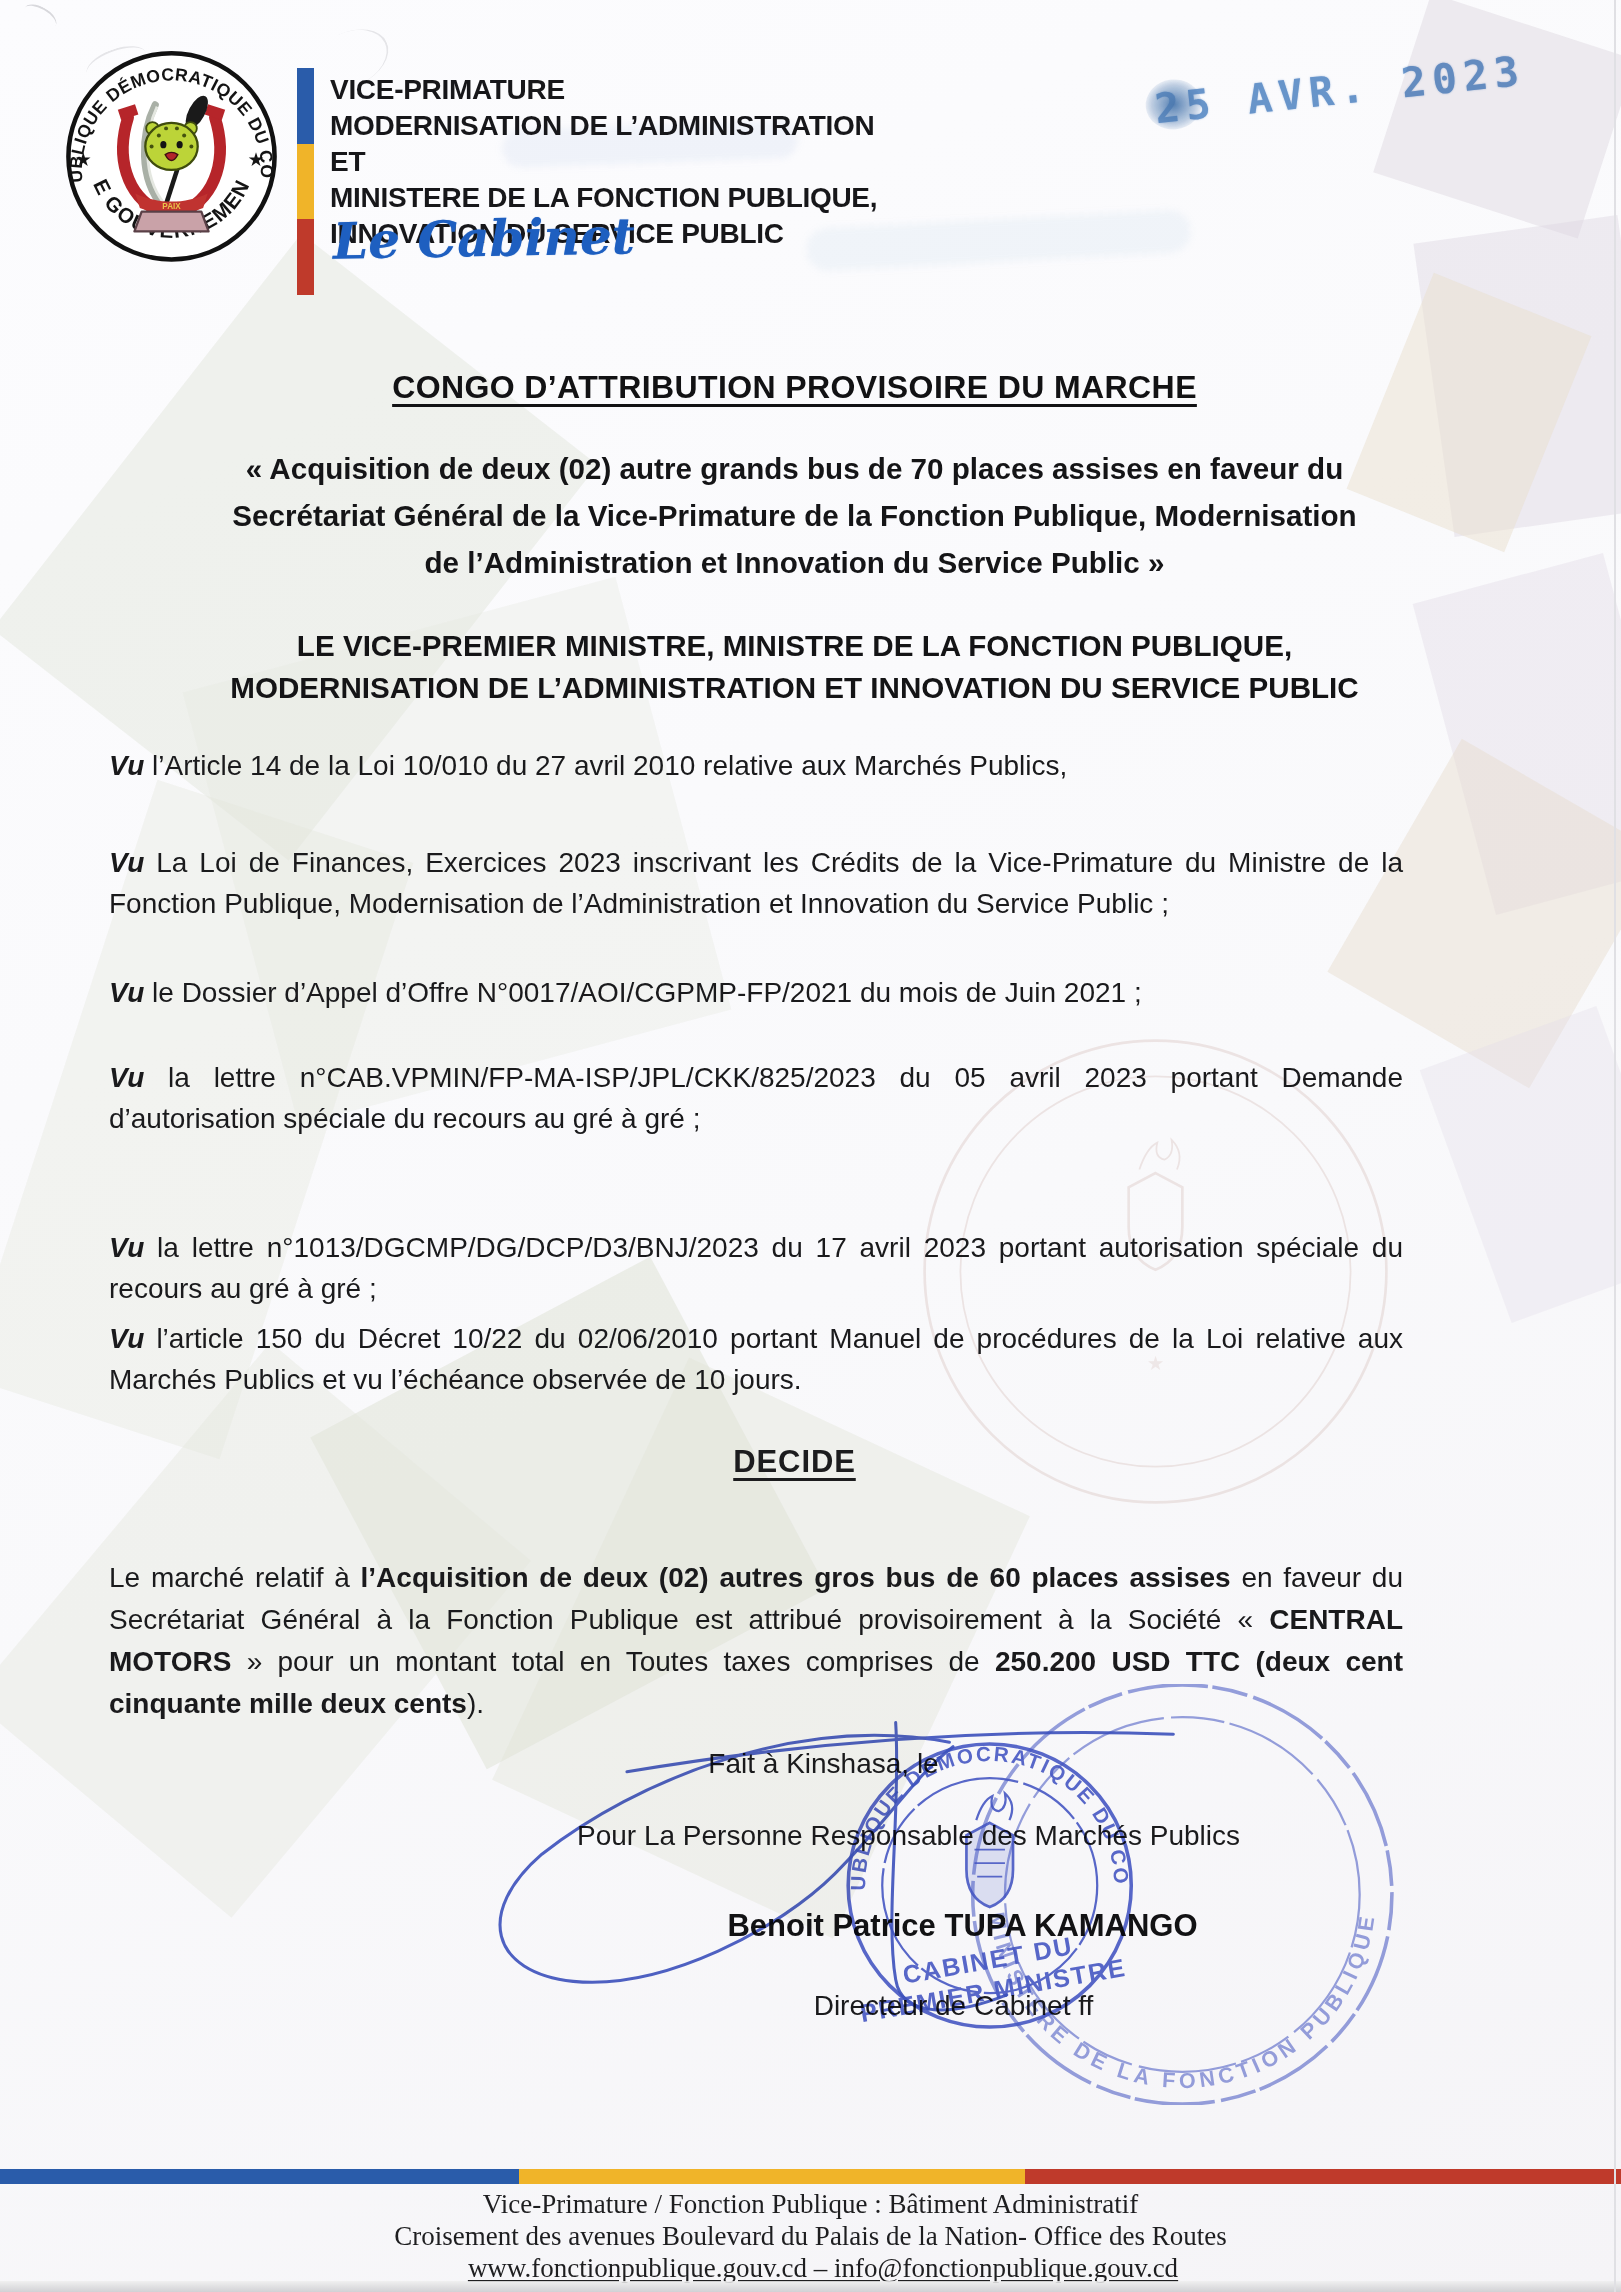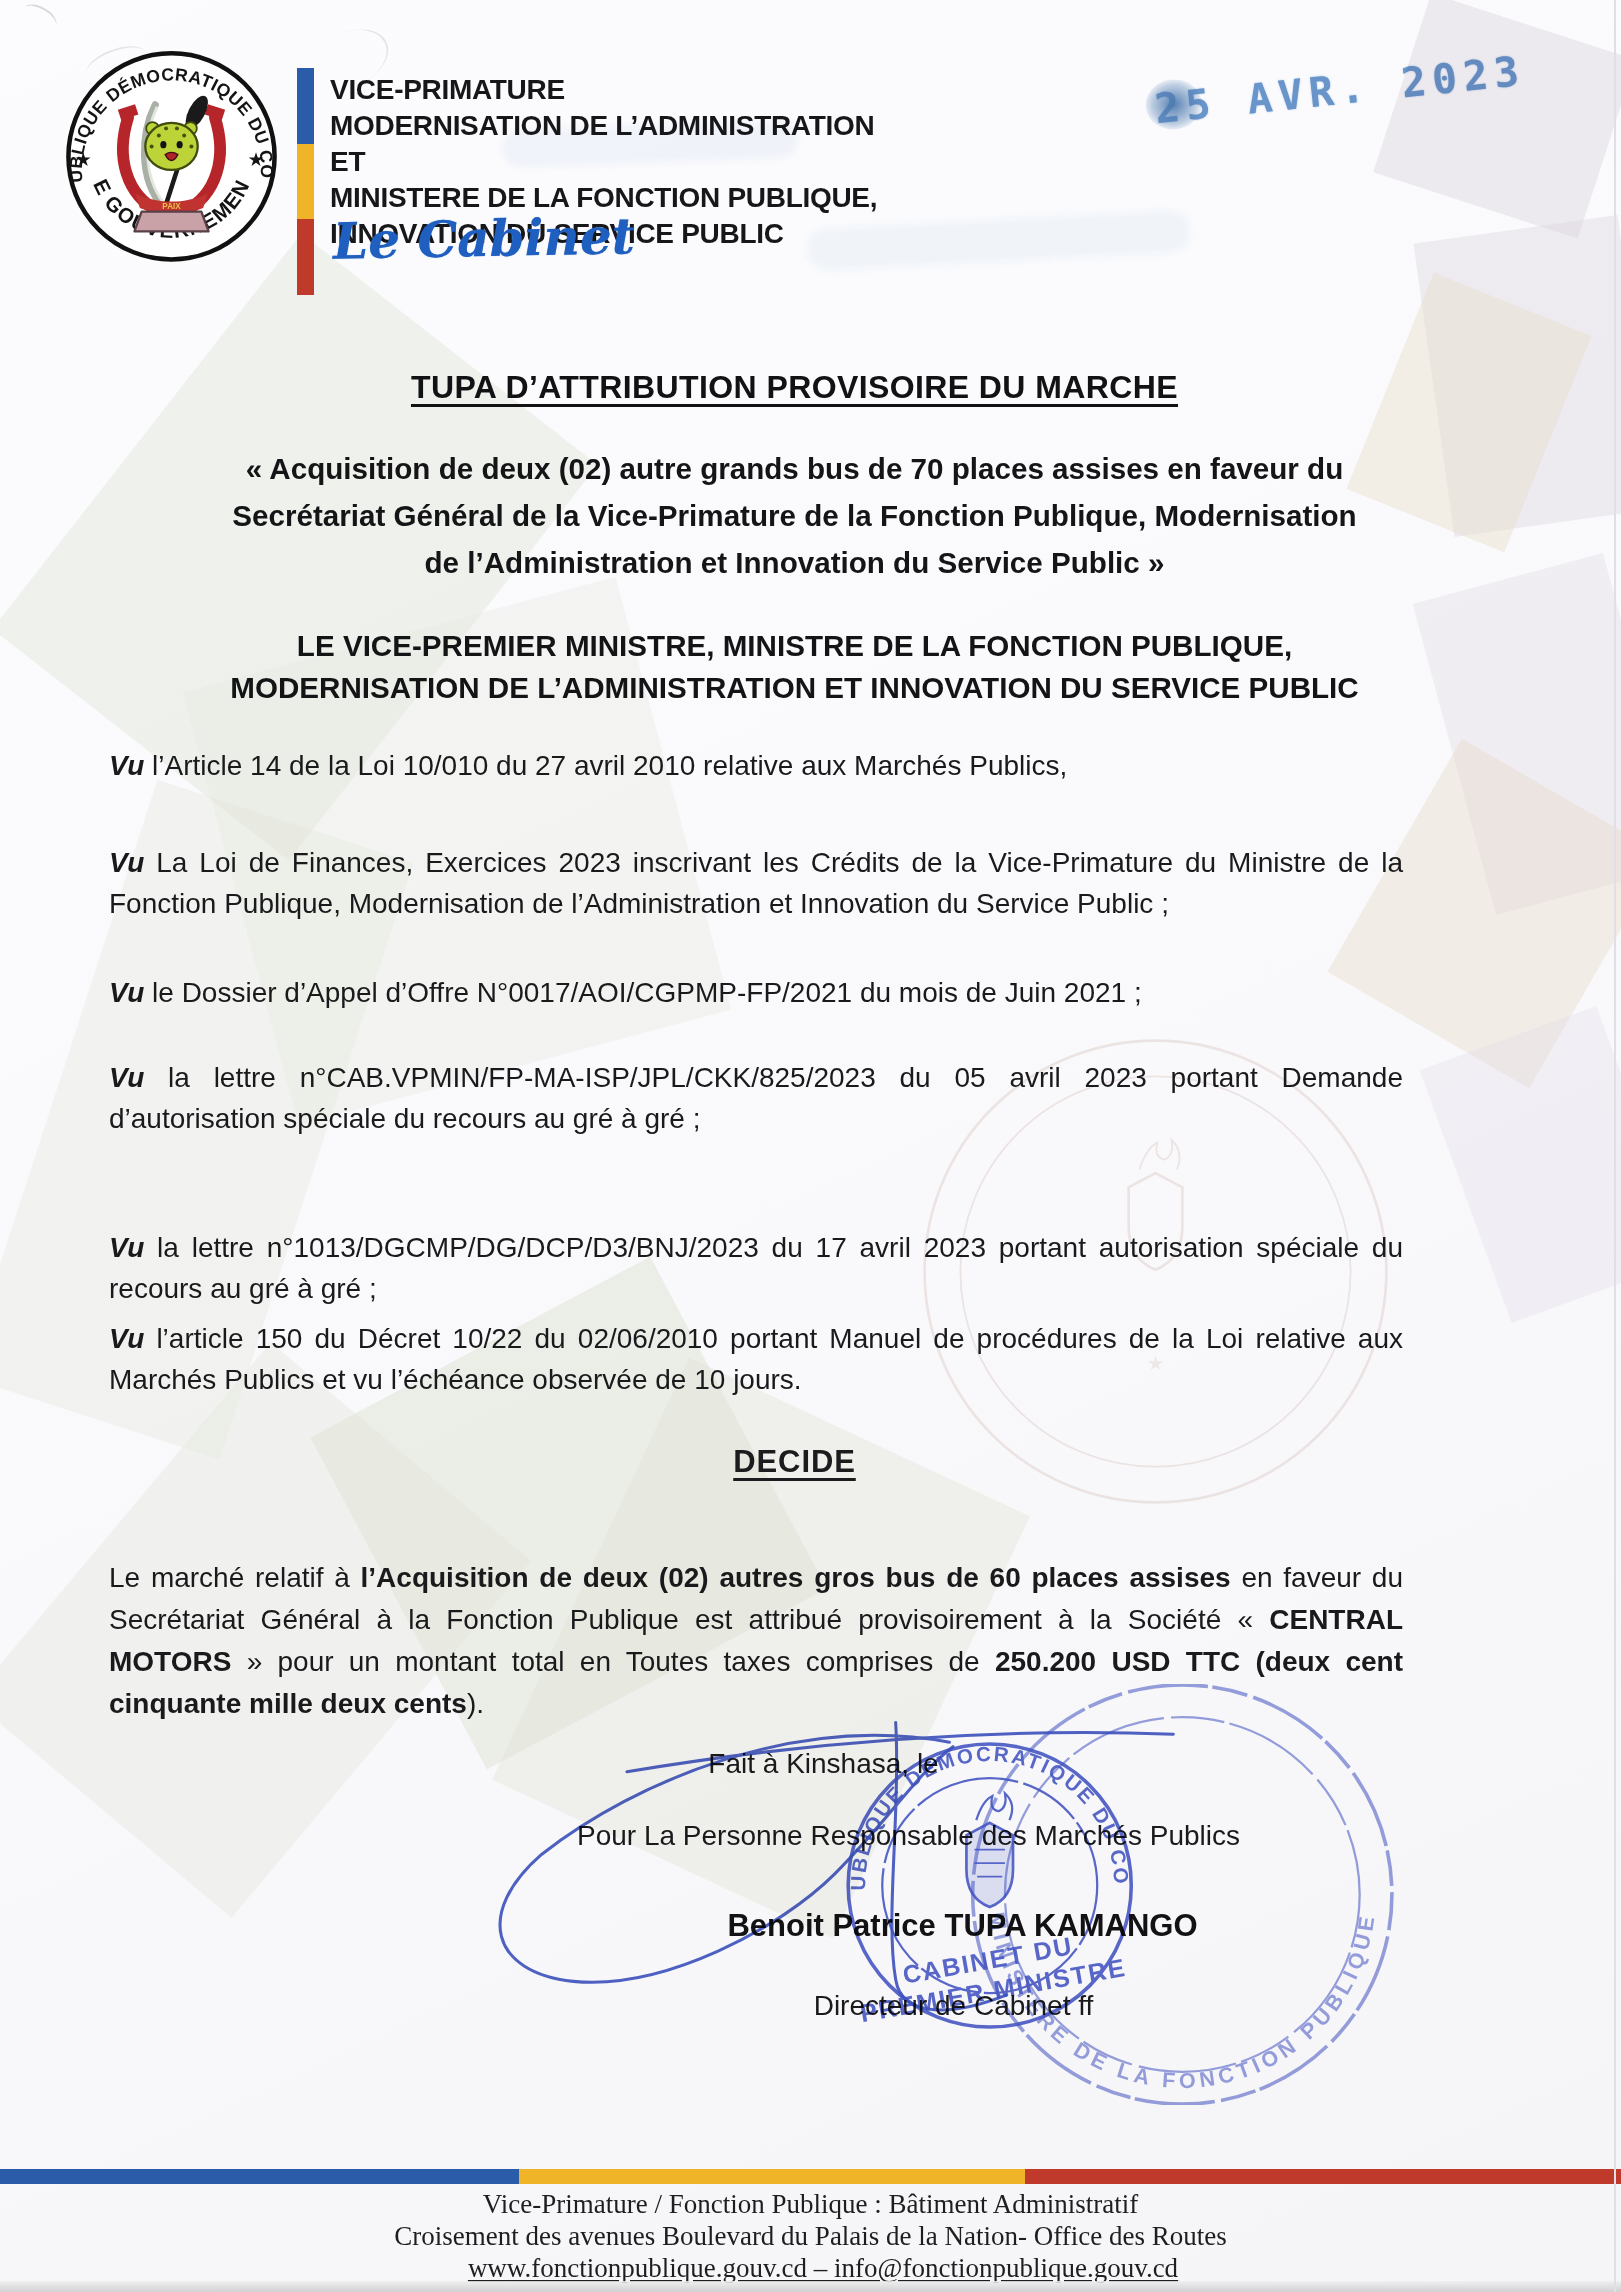--- a/index.html
+++ b/index.html
@@ -141,21 +141,21 @@
     <div class="lh-line">VICE-PRIMATURE</div>
     <div class="lh-line">MODERNISATION DE L’ADMINISTRATION ET</div>
     <div class="lh-line">MINISTERE DE LA FONCTION PUBLIQUE,</div>
     <div class="lh-line">INNOVATION DU SERVICE PUBLIC</div>
   </div>
 
   <div class="abs cabinet">Le Cabinet</div>
 
   <div class="abs date-stamp ink">25 AVR. 2023</div>
 
-  <div class="abs center-block doc-title">TUPA D’ATTRIBUTION PROVISOIRE DU MARCHE</div>
+  <div class="abs center-block doc-title">CONGO D’ATTRIBUTION PROVISOIRE DU MARCHE</div>
 
   <div class="abs center-block subject">
     <div>« Acquisition de deux (02) autre grands bus de 70 places assises en faveur du</div>
     <div>Secrétariat Général de la Vice-Primature de la Fonction Publique, Modernisation</div>
     <div>de l’Administration et Innovation du Service Public »</div>
   </div>
 
   <div class="abs center-block authority">
     <div>LE VICE-PREMIER MINISTRE, MINISTRE DE LA FONCTION PUBLIQUE,</div>
     <div>MODERNISATION DE L’ADMINISTRATION ET INNOVATION DU SERVICE PUBLIC</div>

